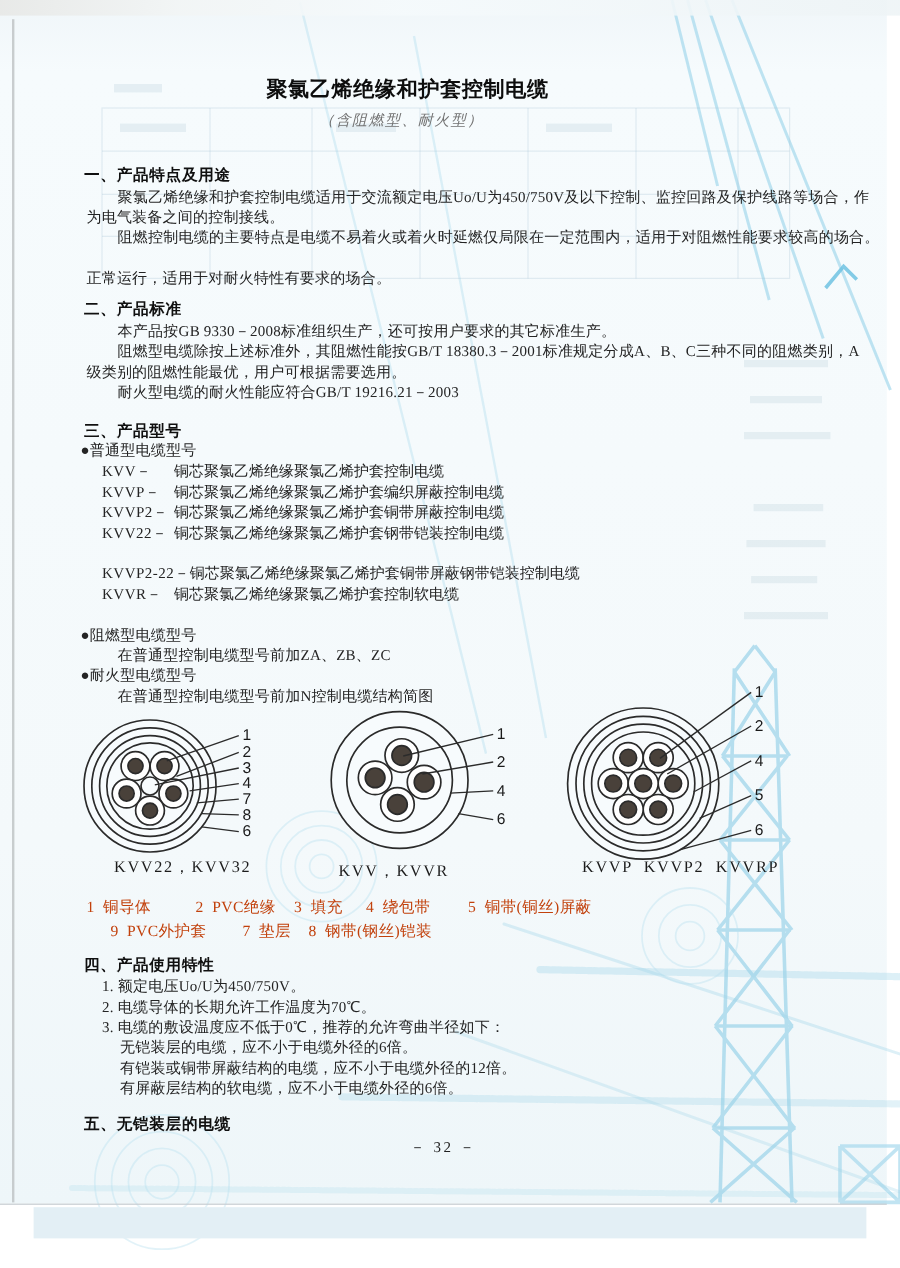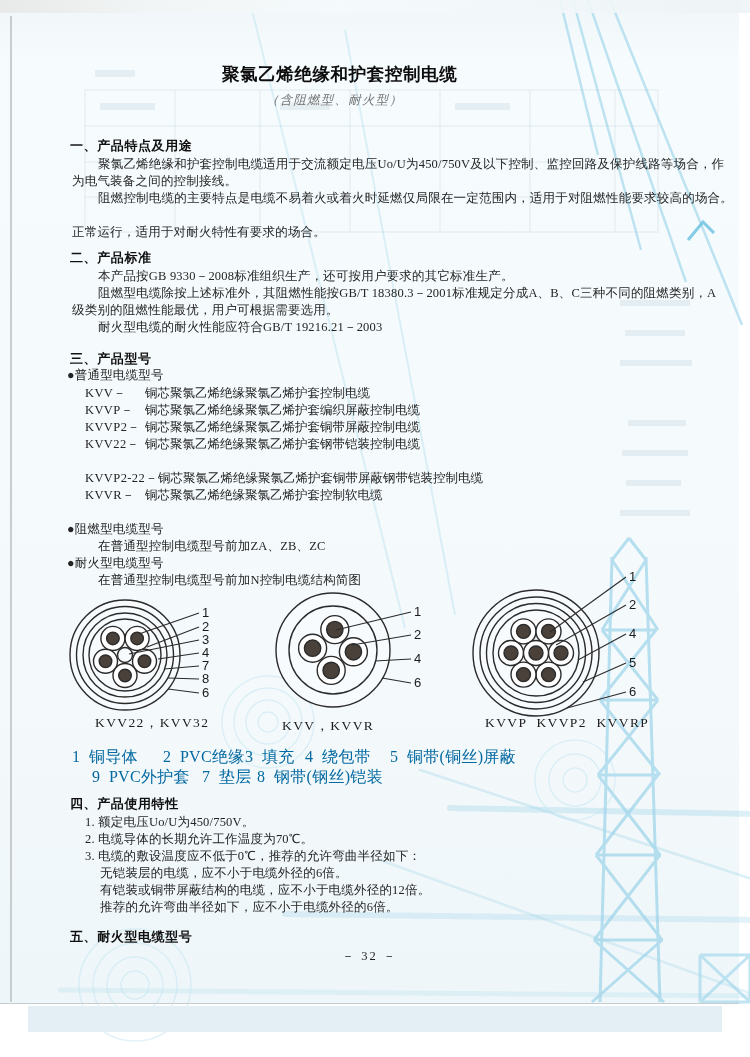--- a/index.html
+++ b/index.html
@@ -18,21 +18,21 @@
   .h{position:absolute;white-space:pre;font-size:13px;font-weight:bold;color:#101010;
      font-family:"Liberation Sans",sans-serif;letter-spacing:.6px;}
   .title{position:absolute;left:222px;top:62px;font-size:17.5px;font-weight:bold;letter-spacing:.6px;
          color:#0d0d0d;font-family:"Liberation Sans",sans-serif;white-space:pre;}
   .subtitle{position:absolute;left:266px;top:92px;font-size:12.5px;letter-spacing:1.2px;color:#737373;
             font-style:italic;white-space:pre;}
   .mrow{position:absolute;white-space:pre;font-size:12.5px;color:#242424;}
   .mcode{display:inline-block;min-width:60px;letter-spacing:.4px;}
   .dlabel{position:absolute;font-size:13px;color:#1a1a1a;font-family:"Liberation Sans",sans-serif;}
   .caption{position:absolute;font-size:13.5px;letter-spacing:1.4px;color:#1c1c1c;white-space:pre;}
-  .legend{position:absolute;font-size:16px;color:#0369a1;white-space:pre;letter-spacing:.3px;}
+  .legend{position:absolute;font-size:13px;color:#c2410c;white-space:pre;letter-spacing:.3px;}
   .pageno{position:absolute;left:0;top:948px;width:739px;text-align:center;font-size:12.5px;color:#1f1f1f;letter-spacing:2px;}
 </style>
 </head>
 <body>
 
 <div class="page">
 
   <div class="paper"></div>
 
   <svg class="wm" width="750" height="1057" viewBox="0 0 750 1057">
@@ -244,23 +244,23 @@
   <span class="legend" style="left:92px;top:767px">9  PVC外护套</span>
   <span class="legend" style="left:202px;top:767px">7  垫层</span>
   <span class="legend" style="left:257px;top:767px">8  钢带(钢丝)铠装</span>
 
   <div class="h" style="left:70px;top:795px">四、产品使用特性</div>
   <div class="t" style="left:85px;top:814px">1. 额定电压Uo/U为450/750V。</div>
   <div class="t" style="left:85px;top:831px">2. 电缆导体的长期允许工作温度为70℃。</div>
   <div class="t" style="left:85px;top:848px">3. 电缆的敷设温度应不低于0℃，推荐的允许弯曲半径如下：</div>
   <div class="t" style="left:100px;top:865px">无铠装层的电缆，应不小于电缆外径的6倍。</div>
   <div class="t" style="left:100px;top:882px">有铠装或铜带屏蔽结构的电缆，应不小于电缆外径的12倍。</div>
-  <div class="t" style="left:100px;top:899px">推荐的允许弯曲半径如下，应不小于电缆外径的6倍。</div>
-
-  <div class="h" style="left:70px;top:928px">五、耐火型电缆型号</div>
+  <div class="t" style="left:100px;top:899px">有屏蔽层结构的软电缆，应不小于电缆外径的6倍。</div>
+
+  <div class="h" style="left:70px;top:928px">五、无铠装层的电缆</div>
 
   <div class="pageno">－ 32 －</div>
 
   <div class="edge-bottom"></div>
   <div class="band-bottom">
     
     
   </div>
 </div>
 

